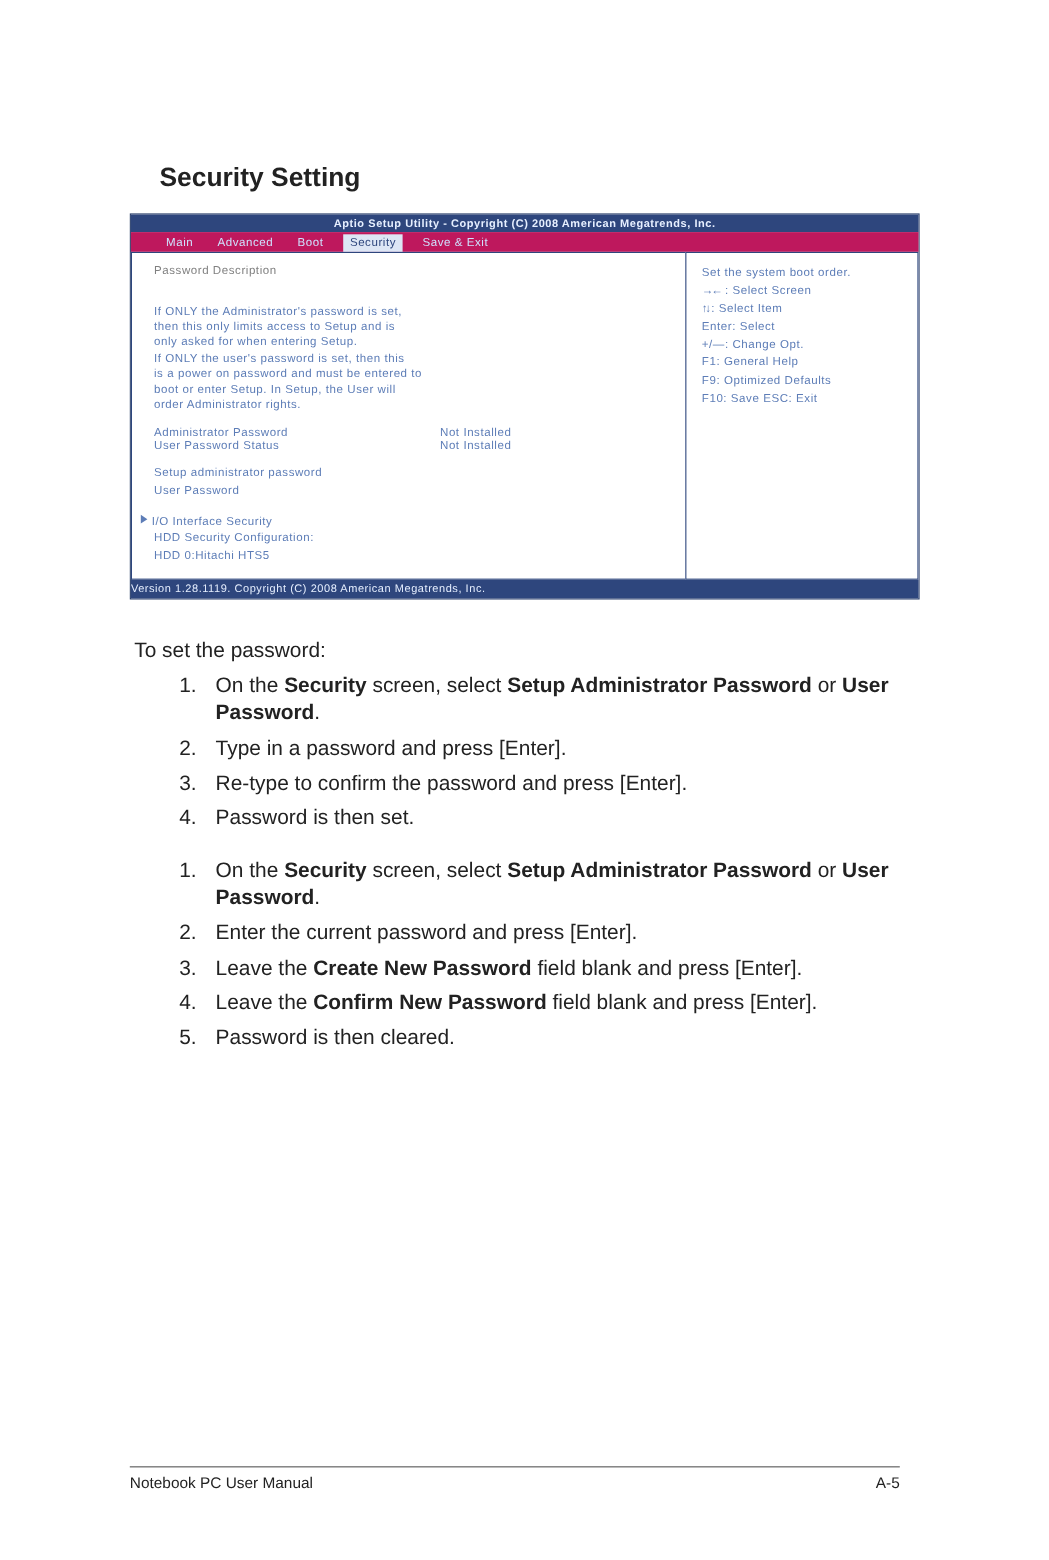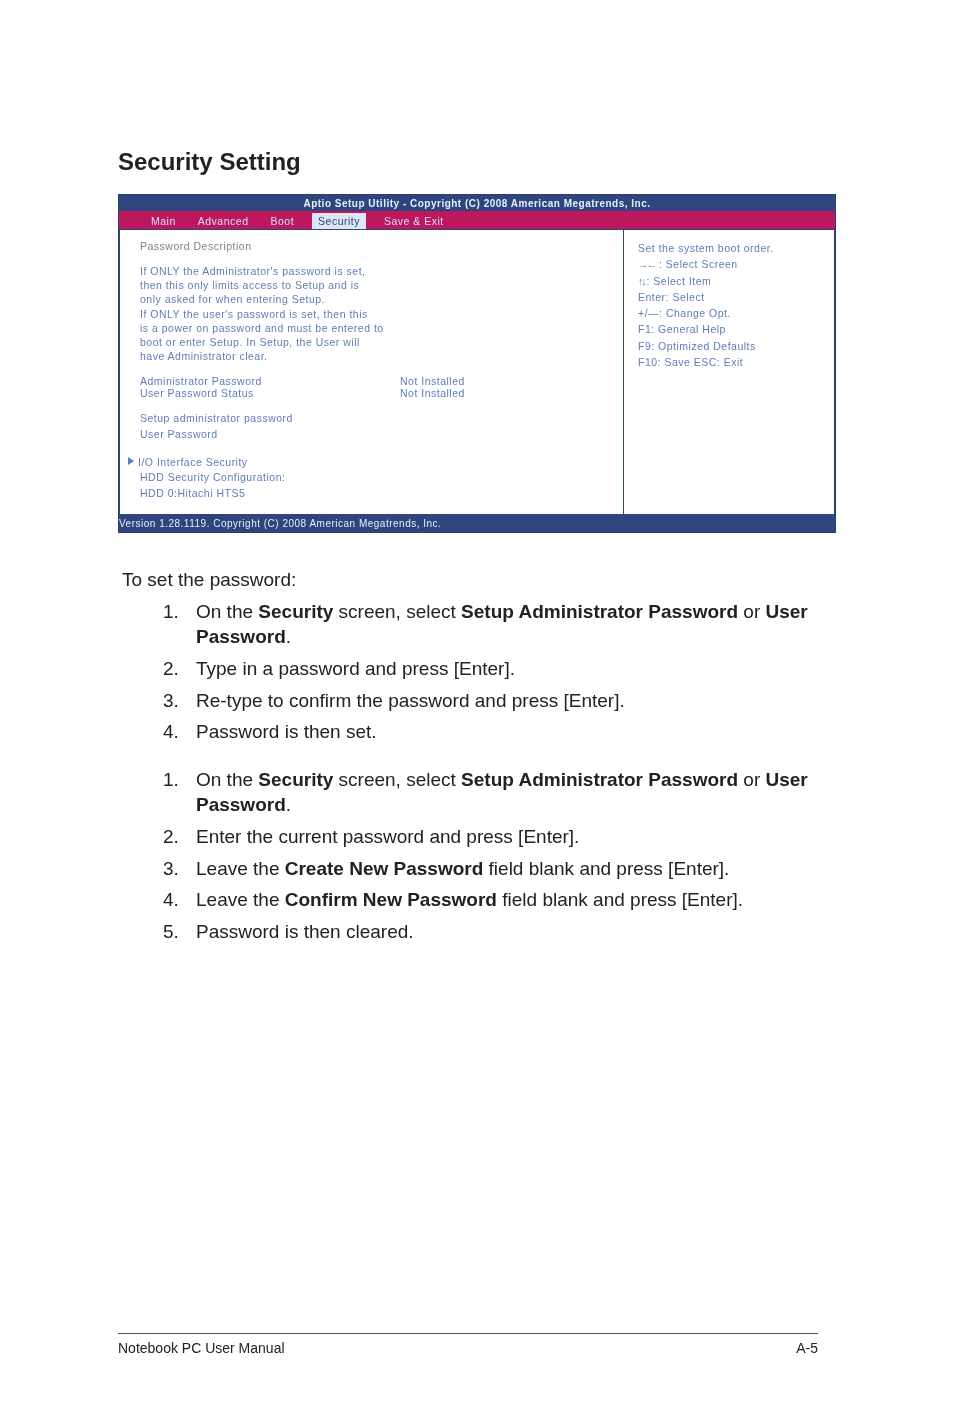--- a/index.html
+++ b/index.html
@@ -10,20 +10,21 @@
     width: 954px;
     height: 1418px;
     padding: 148px 118px 0 118px;
     position: relative;
   }
   h2.section-title {
     font-size: 24px;
     font-weight: 700;
     color: #222;
     margin-bottom: 18px;
+    margin-left: 27px;
   }
 
   
   .bios {
     width: 718px;
     font-family: Verdana, Geneva, sans-serif;
     font-size: 10.5px;
     letter-spacing: 0.5px;
     color: #5d7db7;
     margin-bottom: 34px;
@@ -67,21 +68,21 @@
     padding: 10px 14px 12px 20px;
   }
   .bios-right {
     width: 212px;
     border: 1px solid #2e467d;
     padding: 10px 10px 12px 14px;
     display: flex;
     flex-direction: column;
     justify-content: flex-start;
   }
-  .bios-heading { color: #808080; margin-bottom: 12px; }
+  .bios-heading { color: #808080; margin-bottom: 24px; }
   .bios-para { color: #5d7db7; line-height: 1.35; }
   .bios-row { display: flex; }
   .bios-row .k { width: 260px; }
   .bios-row .v { color: #5d7db7; }
   .bios-tri::before {
     content: "";
     display: inline-block;
     width: 0; height: 0;
     border-top: 4px solid transparent;
     border-bottom: 4px solid transparent;
@@ -143,21 +144,21 @@
   <div class="bios-body">
     <div class="bios-left">
       <div class="bios-heading">Password Description</div>
       <div class="bios-para" id="bios-desc">
           <div>If ONLY the Administrator's password is set,</div>
           <div>then this only limits access to Setup and is</div>
           <div>only asked for when entering Setup.</div>
           <div>If ONLY the user's password is set, then this</div>
           <div>is a power on password and must be entered to</div>
           <div>boot or enter Setup. In Setup, the User will</div>
-          <div>have Administrator clear.</div>
+          <div>order Administrator rights.</div>
         </div>
       <div style="height:12px"></div>
       <div id="bios-rows">
           <div class="bios-row">
             <span class="k">Administrator Password</span>
             <span class="v">Not Installed</span>
           </div>
           <div class="bios-row">
             <span class="k">User Password Status</span>
             <span class="v">Not Installed</span>

